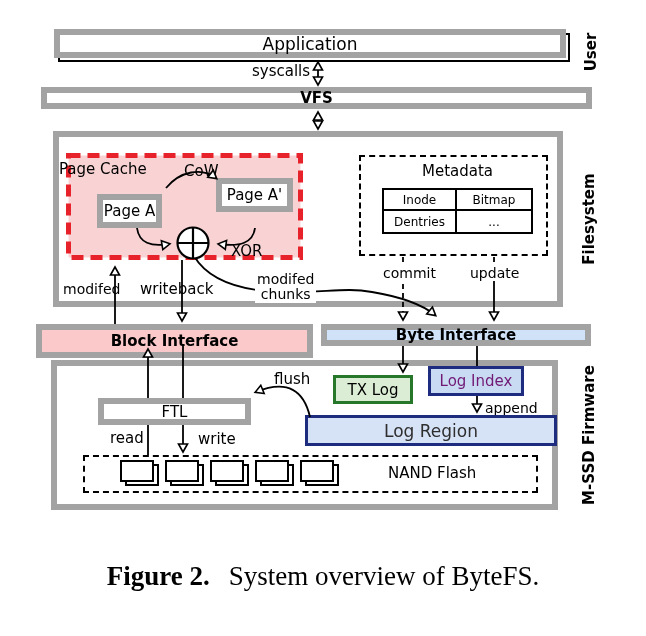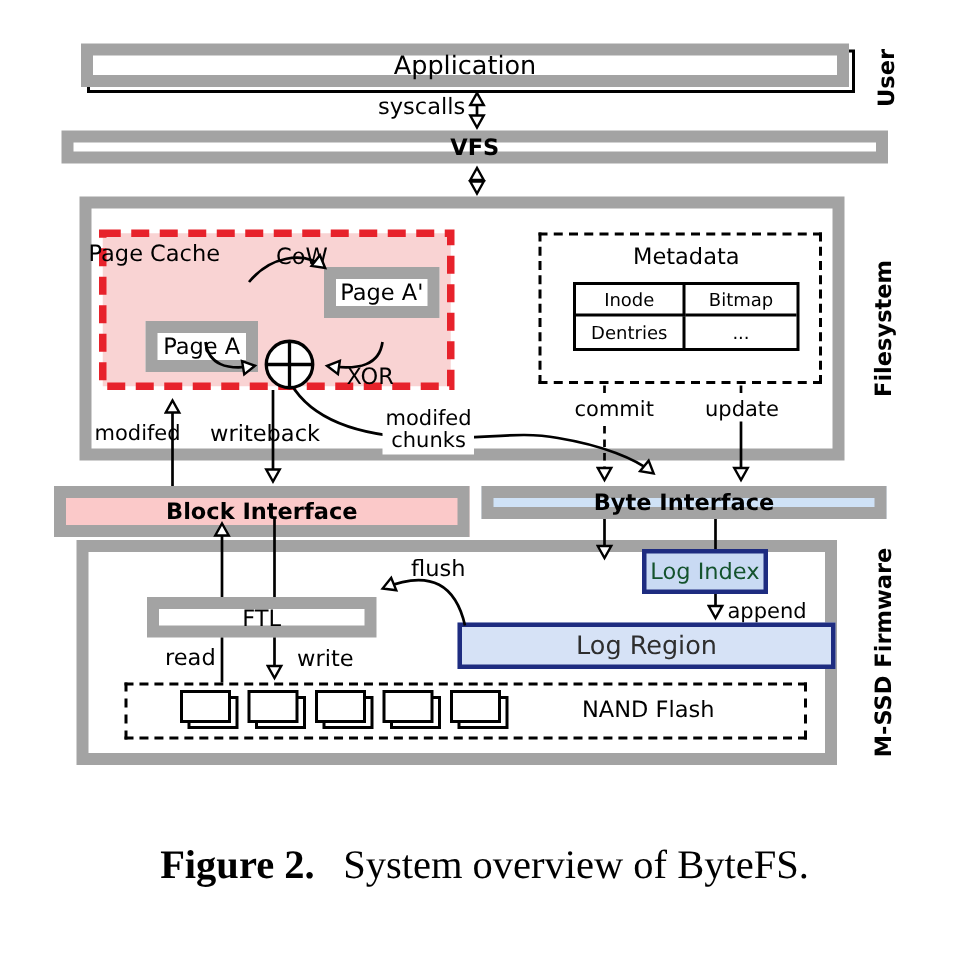--- a/index.html
+++ b/index.html
@@ -7,21 +7,21 @@
     --byte-fill:#cfe2f7; --log-index-fill:#c9daf3; --log-region-fill:#d6e2f6;
     --navy-border:#1e2c80; --green-fill:#dcedd6; --green-border:#27772a;
   }
   html,body{margin:0;padding:0;background:#fff;}
   #canvas{position:relative;width:646px;height:636px;background:#fff;
           font-family:"DejaVu Sans","Liberation Sans",sans-serif;color:#000;overflow:hidden;}
   svg.layer{position:absolute;left:0;top:0;}
   #bg-svg{z-index:0;}
   #arrow-svg{z-index:2;pointer-events:none;}
   .abs{position:absolute;box-sizing:border-box;}
-  .box{position:absolute;box-sizing:border-box;border:8px solid #a3a3a3;background:#fff;
+  .box{position:absolute;box-sizing:border-box;border:6px solid #a3a3a3;background:#fff;
        display:flex;align-items:center;justify-content:center;font-size:15px;z-index:1;}
   .transparent{background:transparent;}
   .bold{font-weight:700;}
   .lbl{position:absolute;font-size:15px;white-space:nowrap;z-index:1;line-height:1.1;}
   .overlabel{z-index:3;background:#fff;padding:0 2px;}
   .vlabel{position:absolute;display:flex;align-items:center;justify-content:center;
           font-weight:700;font-size:15px;transform:rotate(-90deg);white-space:nowrap;z-index:1;}
   .meta-table{position:absolute;left:382px;top:188px;width:151px;height:46px;border:2px solid #000;
               background:#fff;display:grid;grid-template-columns:73px 1fr;grid-template-rows:1fr 1fr;
               box-sizing:border-box;z-index:1;}
@@ -53,21 +53,21 @@
 
   <div class="box bold" style="left:41px;top:87px;width:551px;height:22px;">
     <span>VFS</span>
   </div>
 
   <div class="box transparent" style="left:53px;top:131px;width:510px;height:176px;"></div>
   <div class="vlabel" style="left:529px;top:209px;width:120px;height:20px;">Filesystem</div>
 
   <div class="lbl" style="left:59px;top:161px;">Page Cache</div>
   <div class="lbl" style="left:184px;top:163px;">CoW</div>
-  <div class="box" style="left:97px;top:194px;width:75px;height:34px;margin-top:20px;">
+  <div class="box" style="left:97px;top:194px;width:65px;height:34px;">
     <span>Page A</span>
   </div>
   <div class="box" style="left:216px;top:178px;width:77px;height:34px;">
     <span>Page A'</span>
   </div>
   <div class="lbl" style="left:231px;top:243px;">XOR</div>
 
   <div class="abs" style="left:359px;top:155px;width:189px;height:101px;border:2px dashed #000;background:#fff;z-index:1;"></div>
   <div class="lbl" style="left:422px;top:163px;">Metadata</div>
   <div class="meta-table">
@@ -90,21 +90,24 @@
     <span>Block Interface</span>
   </div>
   <div class="box bold" style="left:321px;top:324px;width:270px;height:22px;background:var(--byte-fill);">
     <span>Byte Interface</span>
   </div>
 
   <div class="box transparent" style="left:51px;top:360px;width:507px;height:150px;"></div>
   <div class="vlabel" style="left:509px;top:425px;width:160px;height:20px;">M-SSD Firmware</div>
 
   <div class="lbl" style="left:274px;top:371px;">flush</div>
-  <div class="box" style="left:428px;top:366px;width:84px;height:30px;background:var(--log-index-fill);border:3px solid var(--navy-border);color:#14532d;">
+  <div class="box" style="left:333px;top:375px;width:80px;height:29px;background:var(--green-fill);border:3px solid var(--green-border);">
+    <span>TX Log</span>
+  </div>
+  <div class="box" style="left:428px;top:366px;width:96px;height:30px;background:var(--log-index-fill);border:3px solid var(--navy-border);color:#701a75;">
     <span>Log Index</span>
   </div>
   <div class="box" style="left:98px;top:398px;width:153px;height:27px;">
     <span>FTL</span>
   </div>
   <div class="lbl" style="left:485px;top:401px;font-size:14px;">append</div>
   <div class="box" style="left:305px;top:415px;width:252px;height:31px;background:var(--log-region-fill);border:3px solid var(--navy-border);color:#2e2e2e;font-size:17px;">
     <span>Log Region</span>
   </div>
   <div class="lbl" style="left:110px;top:430px;">read</div>

